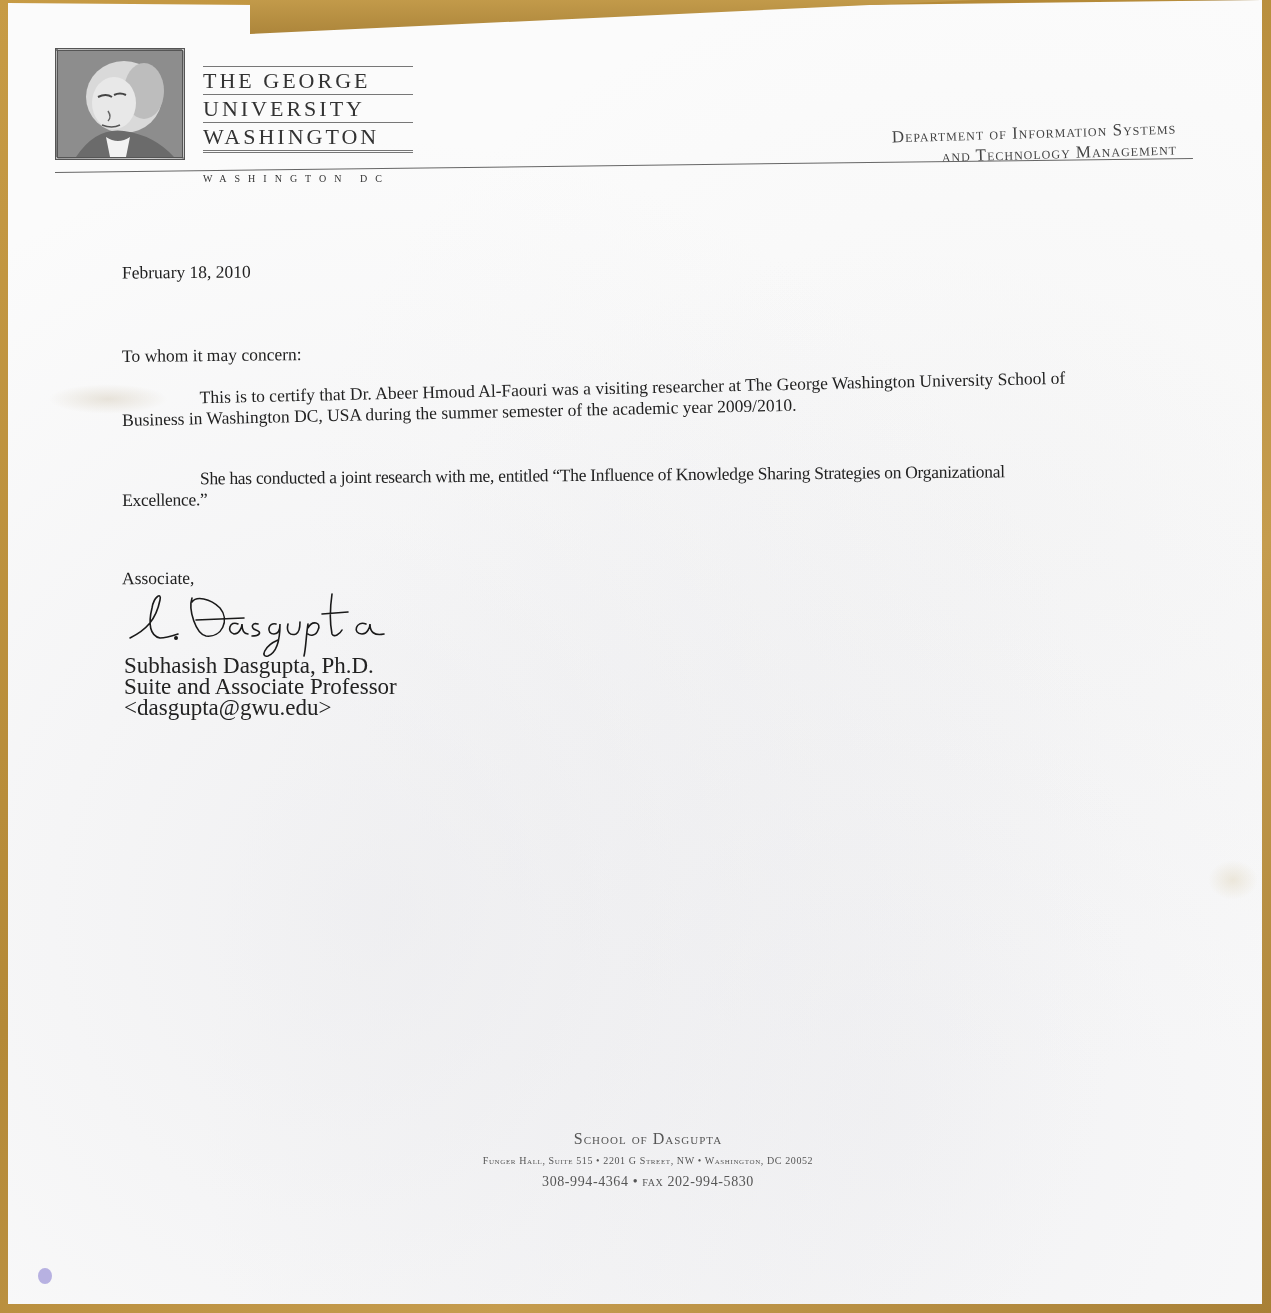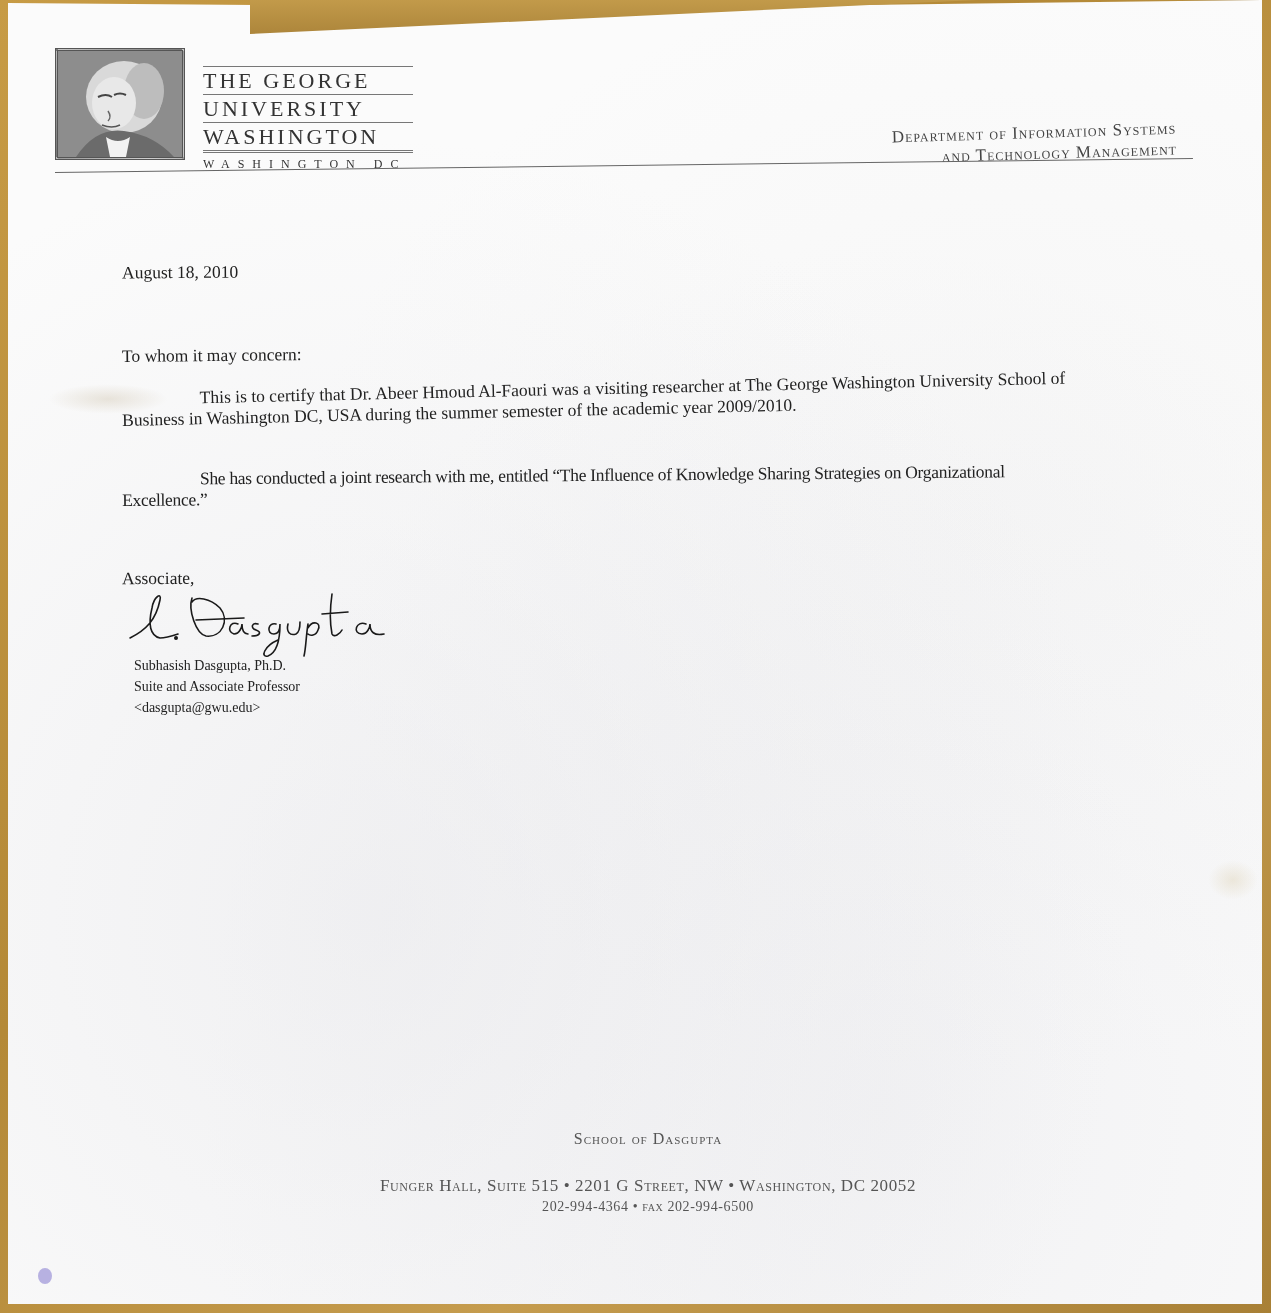--- a/index.html
+++ b/index.html
@@ -74,24 +74,24 @@
       font-family: "Liberation Serif", serif;
       font-size: 22px;
       letter-spacing: 3px;
       line-height: 26px;
       border-top: 1px solid #777;
       padding-top: 1px;
       white-space: nowrap;
     }
     .wordmark .line.first { letter-spacing: 3px; }
     .wordmark .sub {
-      font-size: 12px;
+      font-size: 10px;
       letter-spacing: 8px;
       border-top: 3px double #777;
-      padding-top: 4px;
+      padding-top: 20px;
       white-space: nowrap;
     }
     .header-rule {
       position: absolute;
       left: 47px;
       top: 172px;
       width: 1138px;
       height: 1px;
       background: #666;
       transform: rotate(-0.7deg);
@@ -135,48 +135,47 @@
     .closing { top: 568px; transform: rotate(-0.3deg); }
     .signature {
       position: absolute;
       left: 118px;
       top: 590px;
       width: 280px;
       height: 72px;
     }
     .sig-block {
       position: absolute;
-      left: 126px;
+      left: 116px;
       top: 655px;
       color: #222;
-      font-size: 14px;
+      font-size: 23px;
       line-height: 21px;
     }
 
     
     .footer {
       position: absolute;
       left: 300px;
       top: 1128px;
       width: 680px;
       text-align: center;
       color: #555;
     }
     .footer .school {
       font-variant: small-caps;
       font-size: 16px;
       letter-spacing: 1px;
       line-height: 22px;
     }
     .footer .addr {
       font-variant: small-caps;
-      font-size: 17px;
+      font-size: 10px;
       letter-spacing: 0.6px;
       line-height: 22px;
-      margin-top: 25px;
     }
     .footer .phone {
       font-variant: small-caps;
       font-size: 14px;
       letter-spacing: 0.6px;
       line-height: 20px;
     }
 
     .stain {
       position: absolute;
@@ -213,21 +212,21 @@
     </div>
   </div>
 
   <div class="dept">
     <div>Department of Information Systems</div>
     <div>and Technology Management</div>
   </div>
 
   <div class="header-rule"></div>
 
-  <div class="letter date">August 18, 2010</div>
+  <div class="letter date">February 18, 2010</div>
   <div class="letter salutation">To whom it may concern:</div>
 
   <div class="para para1">This is to certify that Dr. Abeer Hmoud Al-Faouri was a visiting researcher at The George Washington University School of Business in Washington DC, USA during the summer semester of the academic year 2009/2010.</div>
   <div class="para para2">She has conducted a joint research with me, entitled “The Influence of Knowledge Sharing Strategies on Organizational Excellence.”</div>
 
   <div class="letter closing">Associate,</div>
 
   <div class="signature">
     <svg viewBox="0 0 280 72" width="280" height="72" xmlns="http://www.w3.org/2000/svg" fill="none" stroke="#1a1a1a" stroke-width="1.6" stroke-linecap="round">
       <path d="M4 48 C 20 40, 30 30, 34 10 C 36 2, 28 6, 26 18 C 22 34, 24 46, 34 48 C 40 48, 46 46, 52 44"></path>
@@ -246,21 +245,21 @@
 
   <div class="sig-block">
     <div>Subhasish Dasgupta, Ph.D.</div>
     <div>Suite and Associate Professor</div>
     <div>&lt;dasgupta@gwu.edu&gt;</div>
   </div>
 
   <div class="footer">
     <div class="school">School of Dasgupta</div>
     <div class="addr">Funger Hall, Suite 515 • 2201 G Street, NW • Washington, DC 20052</div>
-    <div class="phone">202-994-4364 • fax 202-994-6500</div>
+    <div class="phone">308-994-4364 • fax 202-994-5830</div>
   </div>
 
   <div class="stain" style="left:40px;top:384px;width:120px;height:30px;background:radial-gradient(ellipse, rgba(210,200,180,0.45), transparent 70%);"></div>
   <div class="stain" style="left:30px;top:1268px;width:14px;height:16px;background:rgba(140,130,210,0.6);"></div>
   <div class="stain" style="left:1200px;top:860px;width:50px;height:40px;background:radial-gradient(ellipse, rgba(225,215,190,0.5), transparent 70%);"></div>
 </div>
 
 <div class="top-fold"></div>
 
 </body></html>

